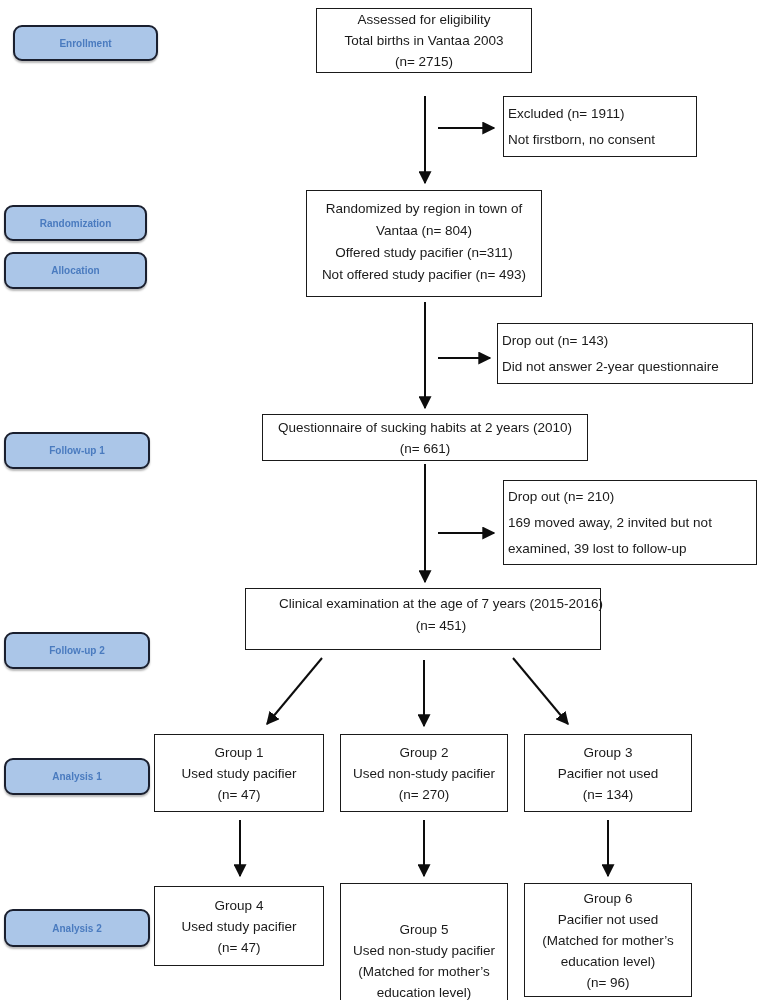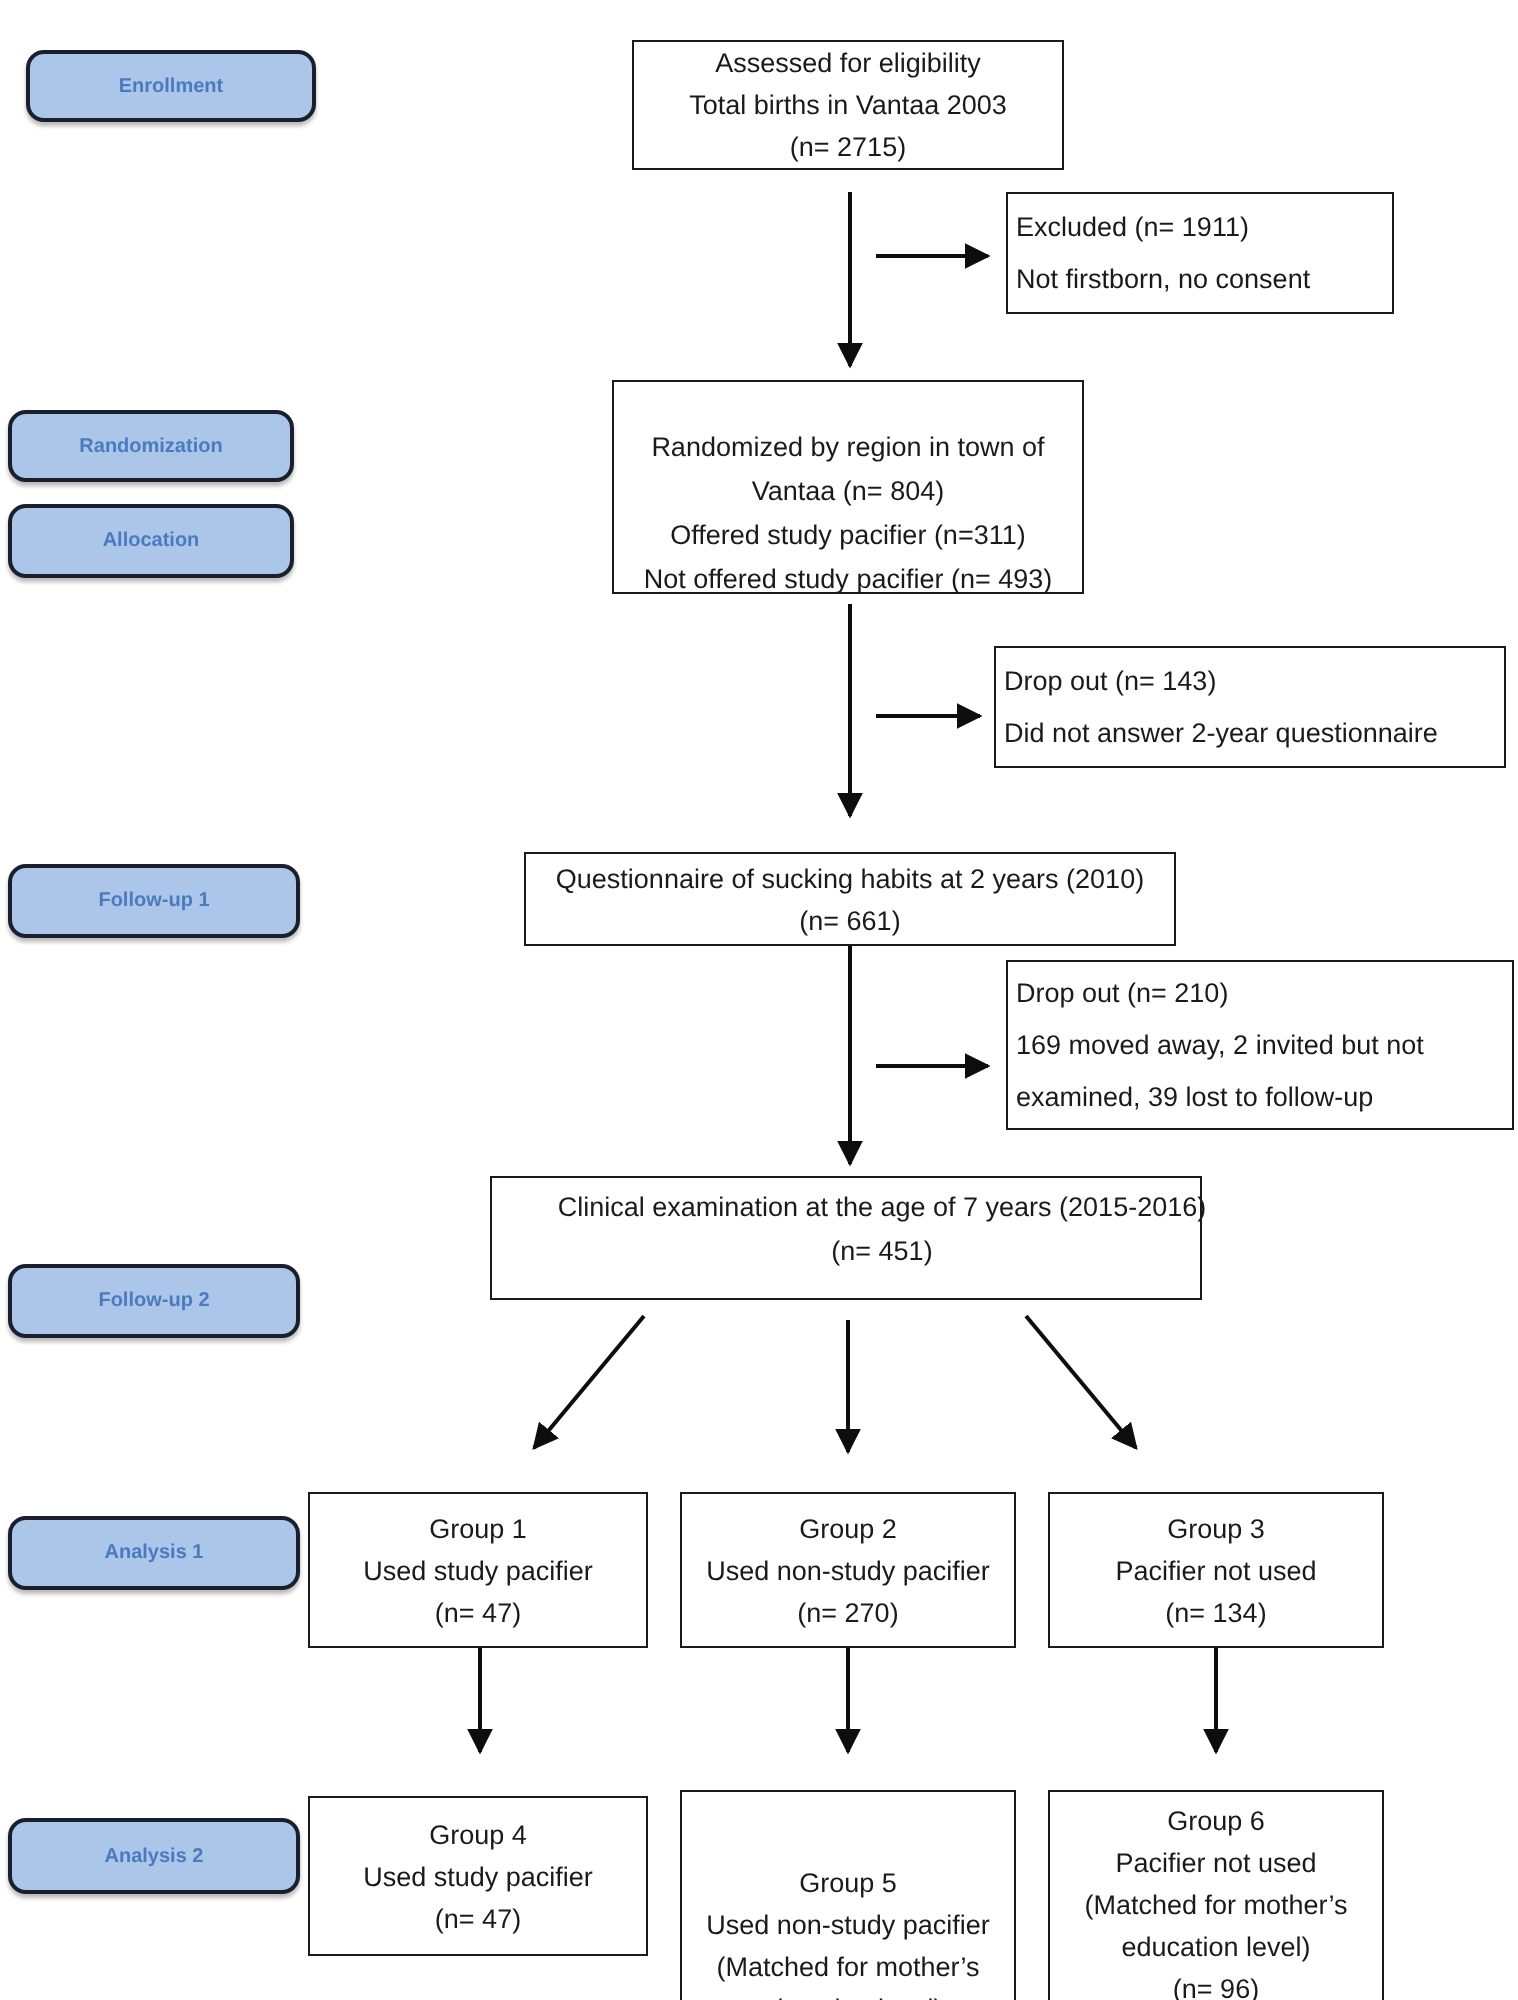--- a/index.html
+++ b/index.html
@@ -29,26 +29,26 @@
     display:flex;align-items:center;justify-content:center;
     font-weight:bold;font-size:10px;color:var(--stage_text);
   }
   .box{
     position:absolute;z-index:2;box-sizing:border-box;
     background:var(--box_fill);
     border:1.5px solid var(--box_border);
     font-size:13.5px;line-height:21px;
     display:flex;flex-direction:column;
   }
-  .box.center{align-items:center;justify-content:center;text-align:center;margin-top:12px;}
+  .box.center{align-items:center;justify-content:center;text-align:center;}
   .box.toppad{align-items:center;text-align:center;justify-content:flex-start;}
   .box.leftal{justify-content:center;align-items:flex-start;text-align:center;
     padding-left:4px;line-height:26px;}
   .box .ln{white-space:nowrap;}
-  .box.wide4{line-height:22px;padding-top:22px;}
+  .box.wide4{line-height:22px;padding-top:7px;}
   .box.clin{line-height:22px;padding-top:4px;}
 </style>
 </head>
 <body>
 
 <div class="canvas">
 
   <svg class="arrows" viewBox="0 0 759 1000" xmlns="http://www.w3.org/2000/svg">
     <defs>
       <marker id="ah" viewBox="0 0 10 10" refX="9" refY="5" markerWidth="6.5" markerHeight="6.5" orient="auto-start-reverse">

